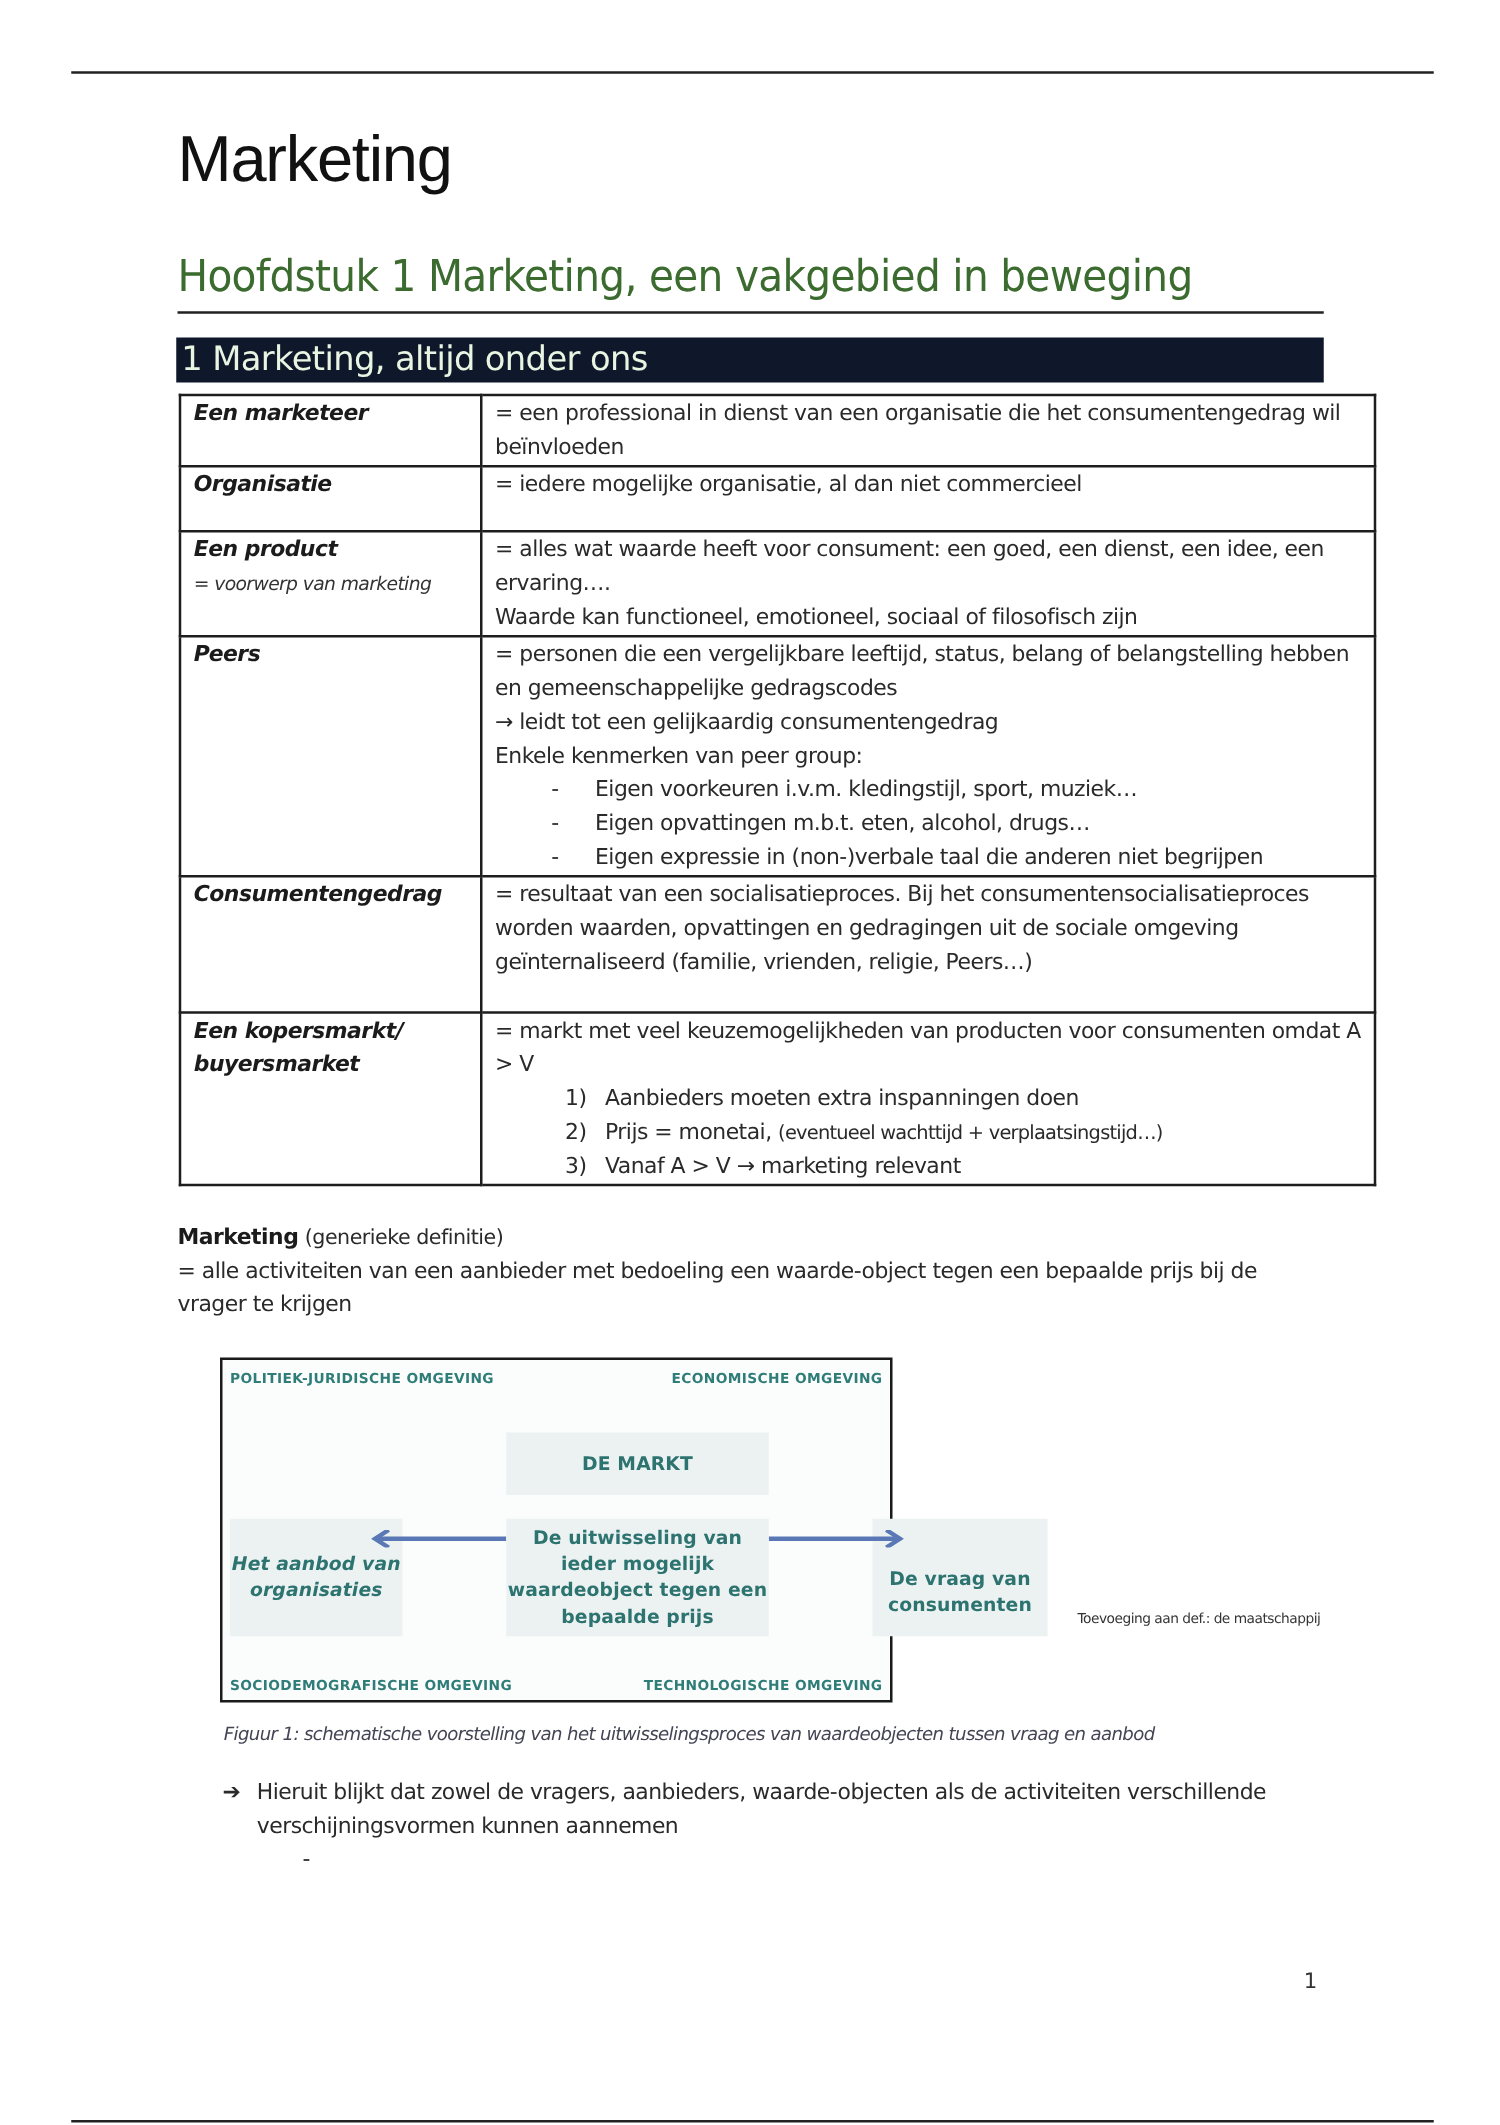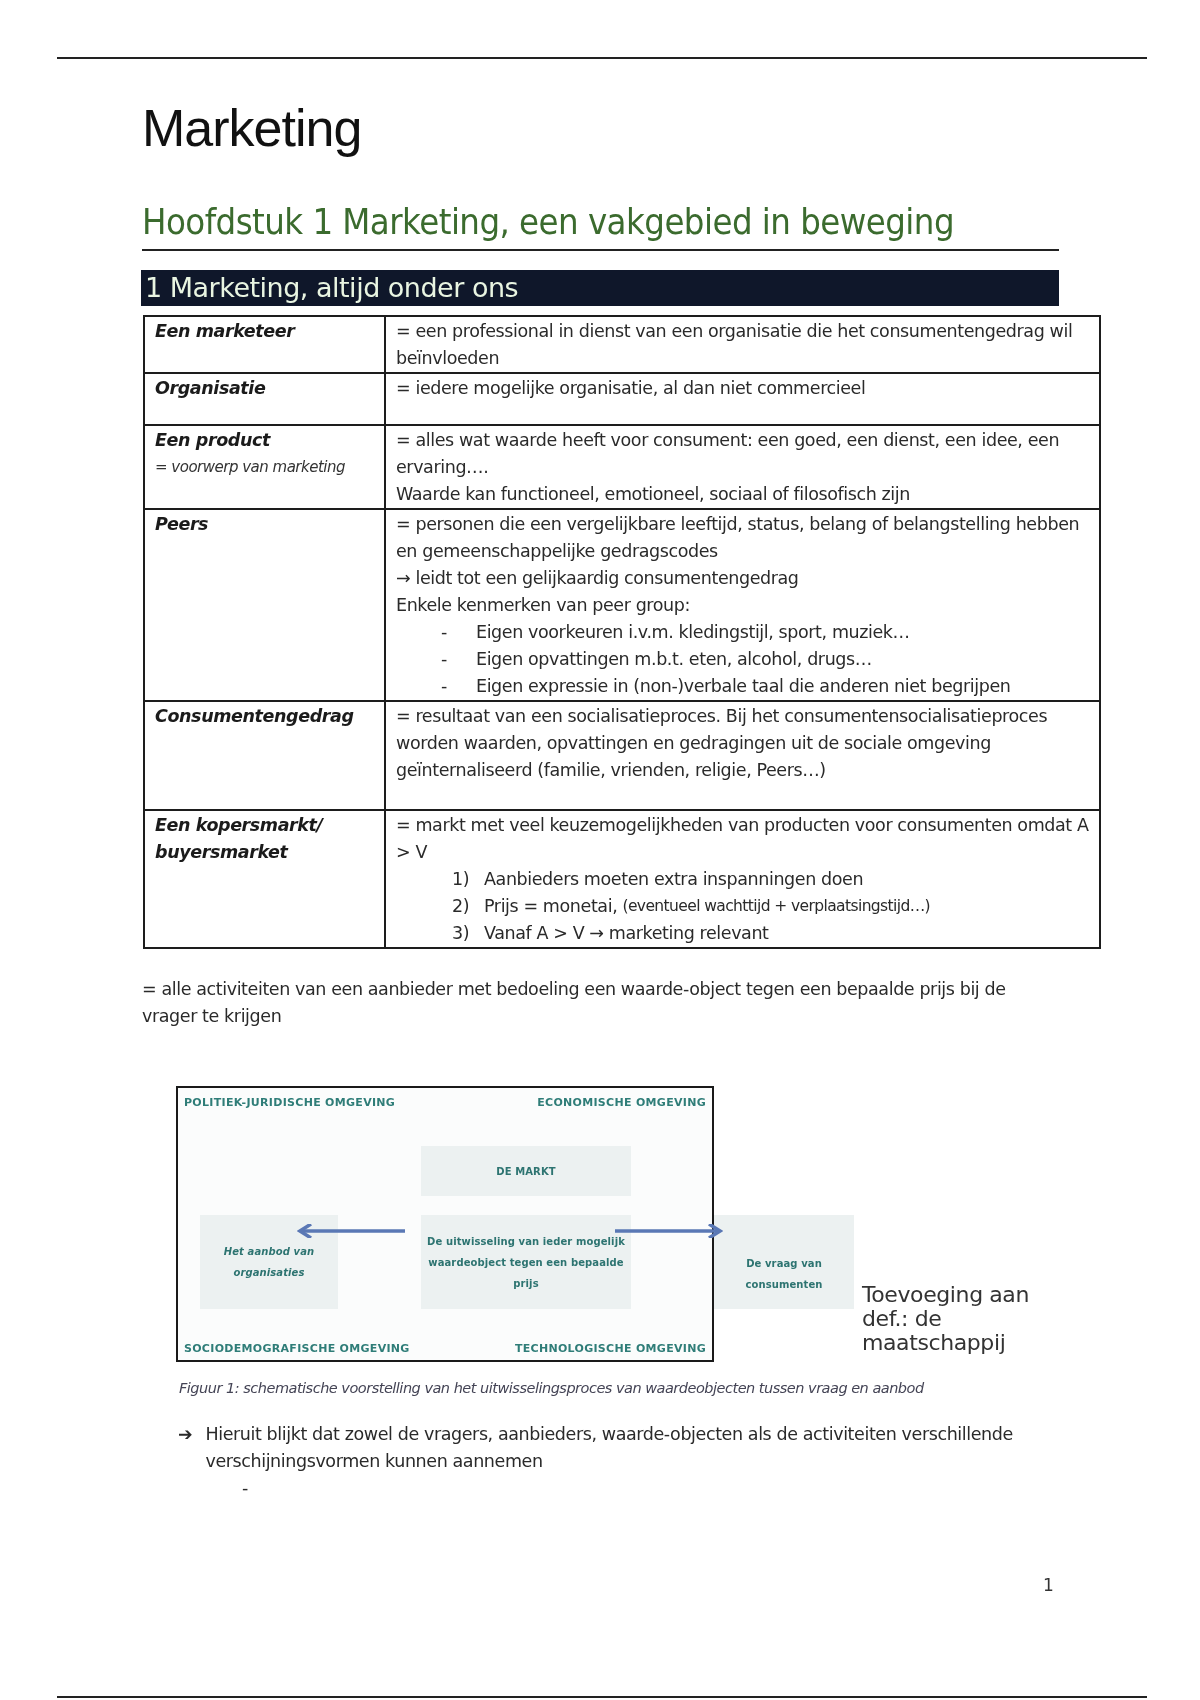--- a/index.html
+++ b/index.html
@@ -22,29 +22,29 @@
     .small-paren { font-size: 15.5px; letter-spacing: -0.6px; }
     .mk-block { position: absolute; left: 142px; top: 976px; width: 920px; font-family: "DejaVu Sans", sans-serif; font-size: 17.5px; line-height: 27px; color: #2a2a2a; letter-spacing: -0.4px; }
     .mk-block b { color: #1b1b1b; }
     .mk-block .paren { font-size: 16.5px; }
     .diagram { position: absolute; left: 176px; top: 1086px; width: 538px; height: 276px; border: 2px solid #1a1a1a; background: #fbfcfc; box-sizing: border-box; font-family: "DejaVu Sans", sans-serif; }
     .env { position: absolute; font-size: 11px; font-weight: bold; color: #2f7d78; letter-spacing: 0.3px; white-space: nowrap; }
     .env.tl { left: 6px; top: 8px; }
     .env.tr { right: 6px; top: 8px; }
     .env.bl { left: 6px; bottom: 5px; }
     .env.br { right: 6px; bottom: 5px; }
-    .dbox { position: absolute; background: #ecf1f1; color: #2d7471; font-size: 10px; font-weight: bold; text-align: center; display: flex; align-items: center; justify-content: center; line-height: 21px; letter-spacing: 0.1px; margin-left: 16px; }
+    .dbox { position: absolute; background: #ecf1f1; color: #2d7471; font-size: 15px; font-weight: bold; text-align: center; display: flex; align-items: center; justify-content: center; line-height: 21px; letter-spacing: 0.1px; }
     .dbox.markt { left: 227px; top: 58px; width: 210px; height: 50px; }
     .dbox.exchange { left: 227px; top: 127px; width: 210px; height: 94px; }
     .dbox.supply { left: 6px; top: 127px; width: 138px; height: 94px; font-style: italic; }
     .dbox.demand { left: 520px; top: 127px; width: 140px; height: 94px; padding-top: 24px; box-sizing: border-box; }
     .arrow { position: absolute; top: 136px; height: 14px; }
     .arrow.left { left: 119px; width: 108px; }
     .arrow.right { left: 437px; width: 108px; }
-    .side-note { position: absolute; left: 862px; top: 1283px; width: 210px; font-family: "DejaVu Sans", sans-serif; font-size: 22px; line-height: 24px; color: #333; letter-spacing: -0.4px; }
+    .side-note { position: absolute; left: 862px; top: 1283px; width: 210px; font-family: "DejaVu Sans", sans-serif; font-size: 11px; line-height: 24px; color: #333; letter-spacing: -0.4px; }
     .caption { position: absolute; left: 179px; top: 1380px; font-family: "DejaVu Sans", sans-serif; font-style: italic; font-size: 14.5px; color: #445; letter-spacing: -0.5px; white-space: nowrap; }
     .conclusion { position: absolute; left: 178px; top: 1421px; width: 880px; font-family: "DejaVu Sans", sans-serif; font-size: 17.5px; line-height: 27px; color: #2a2a2a; letter-spacing: -0.4px; }
     .conclusion .row { display: flex; }
     .conclusion .arrow-mark { width: 37px; font-weight: bold; }
     .conclusion .sub { display: flex; padding-left: 64px; }
     .conclusion .sub .mark { width: 35px; }
     .page-number { position: absolute; left: 1043px; top: 1575px; font-family: "DejaVu Sans", sans-serif; font-size: 17px; color: #333; }
   </style>
 </head>
 <body>
@@ -120,20 +120,21 @@
       <div class="num-line">
             <span class="mark">3)</span>
             <span>Vanaf A &gt; V → marketing relevant</span>
           </div>
     </td>
   </tr>
 </tbody>
   </table>
 
 <div class="mk-block">
+  <div><b>Marketing</b> <span class="paren">(generieke definitie)</span></div>
   <div>= alle activiteiten van een aanbieder met bedoeling een waarde-object tegen een bepaalde prijs bij de vrager te krijgen</div>
 </div>
 
 <div class="diagram">
   <div class="env tl">POLITIEK-JURIDISCHE OMGEVING</div>
   <div class="env tr">ECONOMISCHE OMGEVING</div>
   <div class="env bl">SOCIODEMOGRAFISCHE OMGEVING</div>
   <div class="env br">TECHNOLOGISCHE OMGEVING</div>
 
   <div class="dbox markt">DE MARKT</div>

